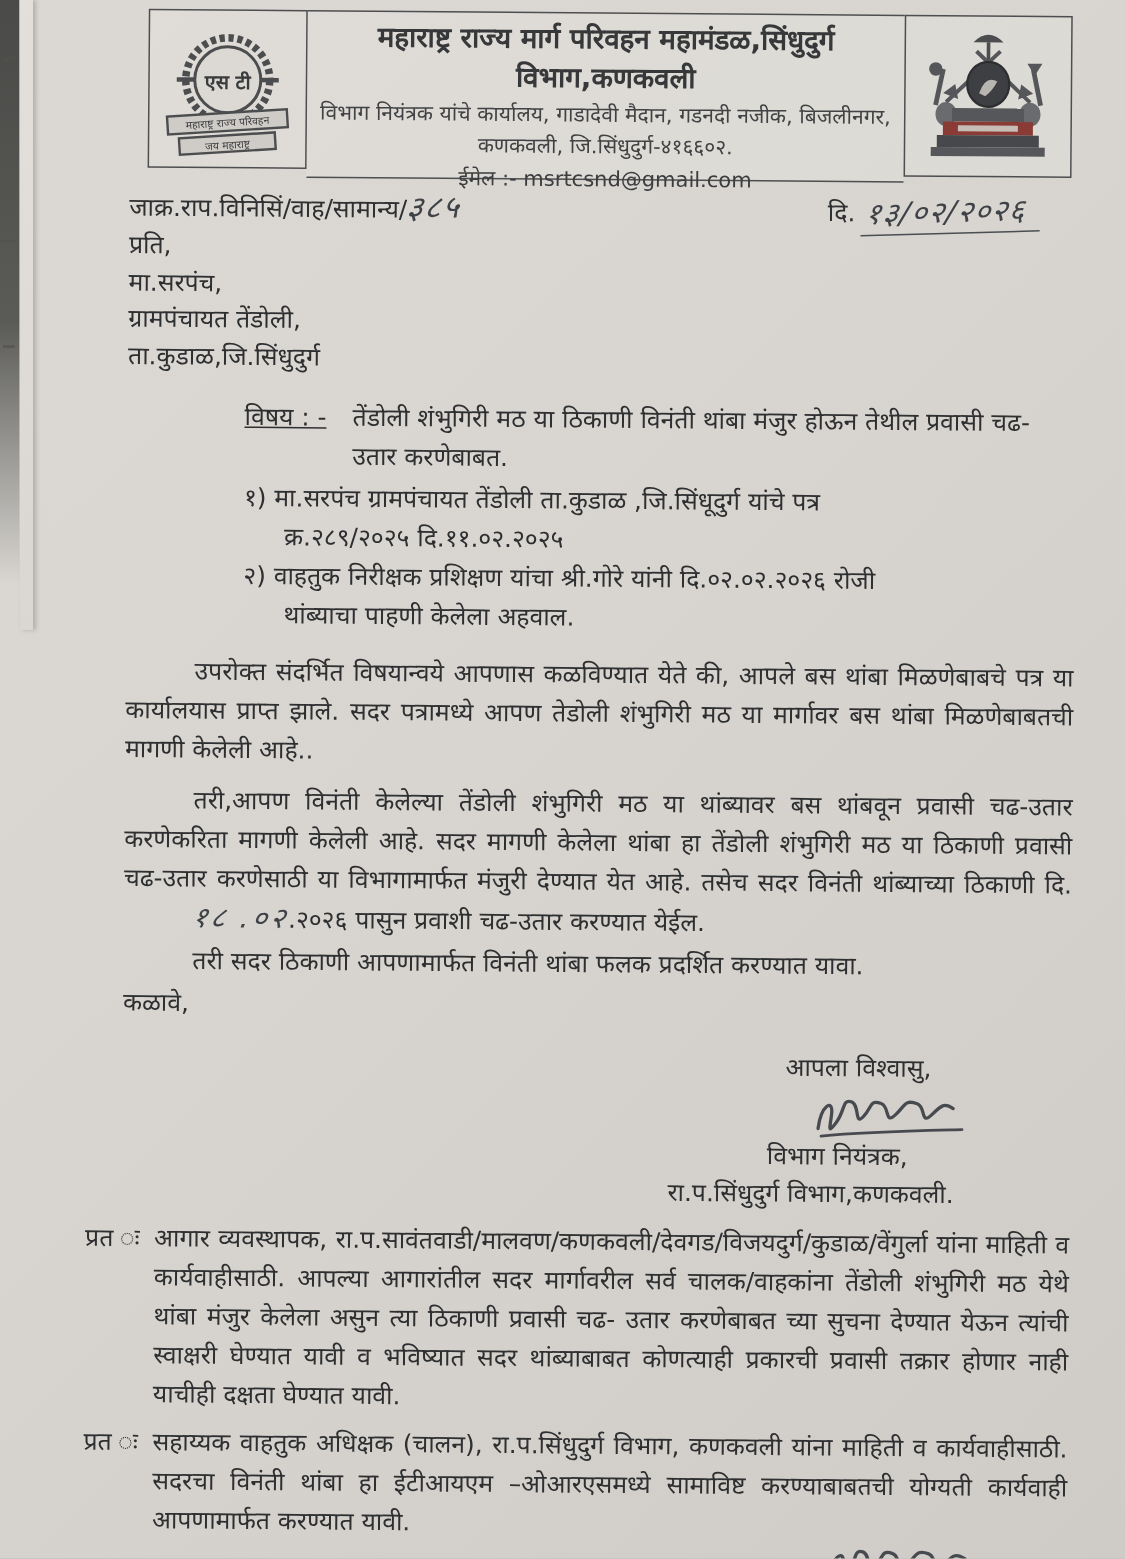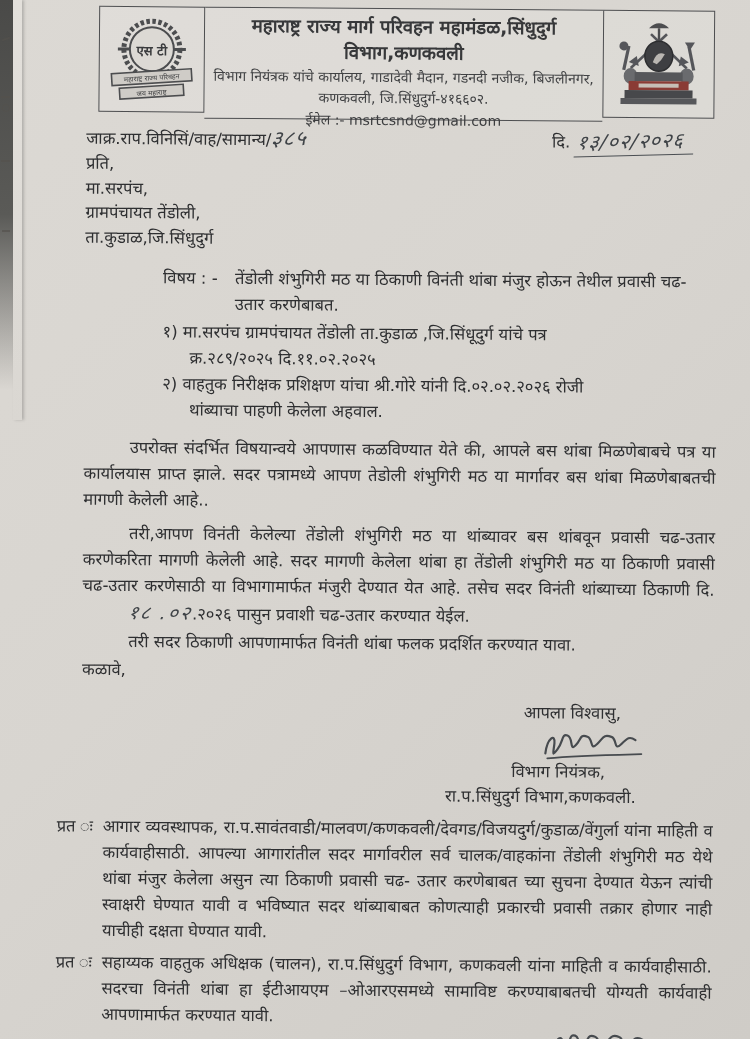--- a/index.html
+++ b/index.html
@@ -25,42 +25,42 @@
   }
   .edge-mark{position:absolute;background:#55514d;opacity:.65;}
   .tilt{position:absolute;inset:0;transform:rotate(.45deg);transform-origin:50% 40%;}
   .content{
     position:absolute;left:84px;right:34px;top:8px;
     font-size:16.5px;line-height:26px;
   }
   
   .letterhead{display:flex;align-items:stretch;margin-left:12px;margin-right:4px;}
   .lh-box{border:1.6px solid #4d4e50;background:rgba(255,255,255,.12);}
-  .lh-left{width:104px;height:104px;display:flex;align-items:center;justify-content:center;}
+  .lh-left{width:104px;height:104px;display:flex;align-items:flex-end;justify-content:center;}
   .lh-center{flex:1;text-align:center;padding:5px 8px 4px;height:101px;}
   .lh-right{width:110px;height:106px;display:flex;align-items:center;justify-content:center;}
   .lh-line1{font-weight:bold;font-size:18.5px;line-height:26px;color:#37383a;}
   .lh-line2{font-size:14px;line-height:22px;color:#414244;}
   .lh-line3{font-size:14px;line-height:21px;color:#414244;}
   .lh-email{font-size:14px;line-height:22px;color:#3c3d3f;}
   
   .refline{display:flex;justify-content:space-between;align-items:baseline;margin-top:6px;}
   .hand{
     font-style:italic;color:#3f4347;letter-spacing:1px;
     display:inline-block;transform:skewX(-7deg) rotate(-1.5deg);
   }
   .ref-num .hand{font-size:21px;}
   .ref-date{margin-right:24px;}
   .ref-date .hand{font-size:20px;border-bottom:1.6px solid #4a4e52;padding:0 10px 1px 2px;transform:skewX(-7deg) rotate(-2deg);}
   
   .addr div{line-height:24.5px;}
   
   .subref{margin-left:78px;margin-top:15px;}
   .row{display:flex;}
-  .row .lbl{flex:0 0 72px;}
+  .row .lbl{flex:0 0 72px;text-decoration:underline;}
   .row .txt{flex:1;}
   .ref-ind{margin-left:27px;}
   .subref .row + .row{margin-top:2px;}
   
   .para{text-align:justify;margin-top:8px;text-indent:46px;}
   .para.first{margin-top:12px;}
   .hand-inline{font-size:19px;letter-spacing:2px;transform:skewX(-8deg);}
   .noindent{text-indent:46px;margin-top:2px;}
   .closing{margin-top:2px;}
   

